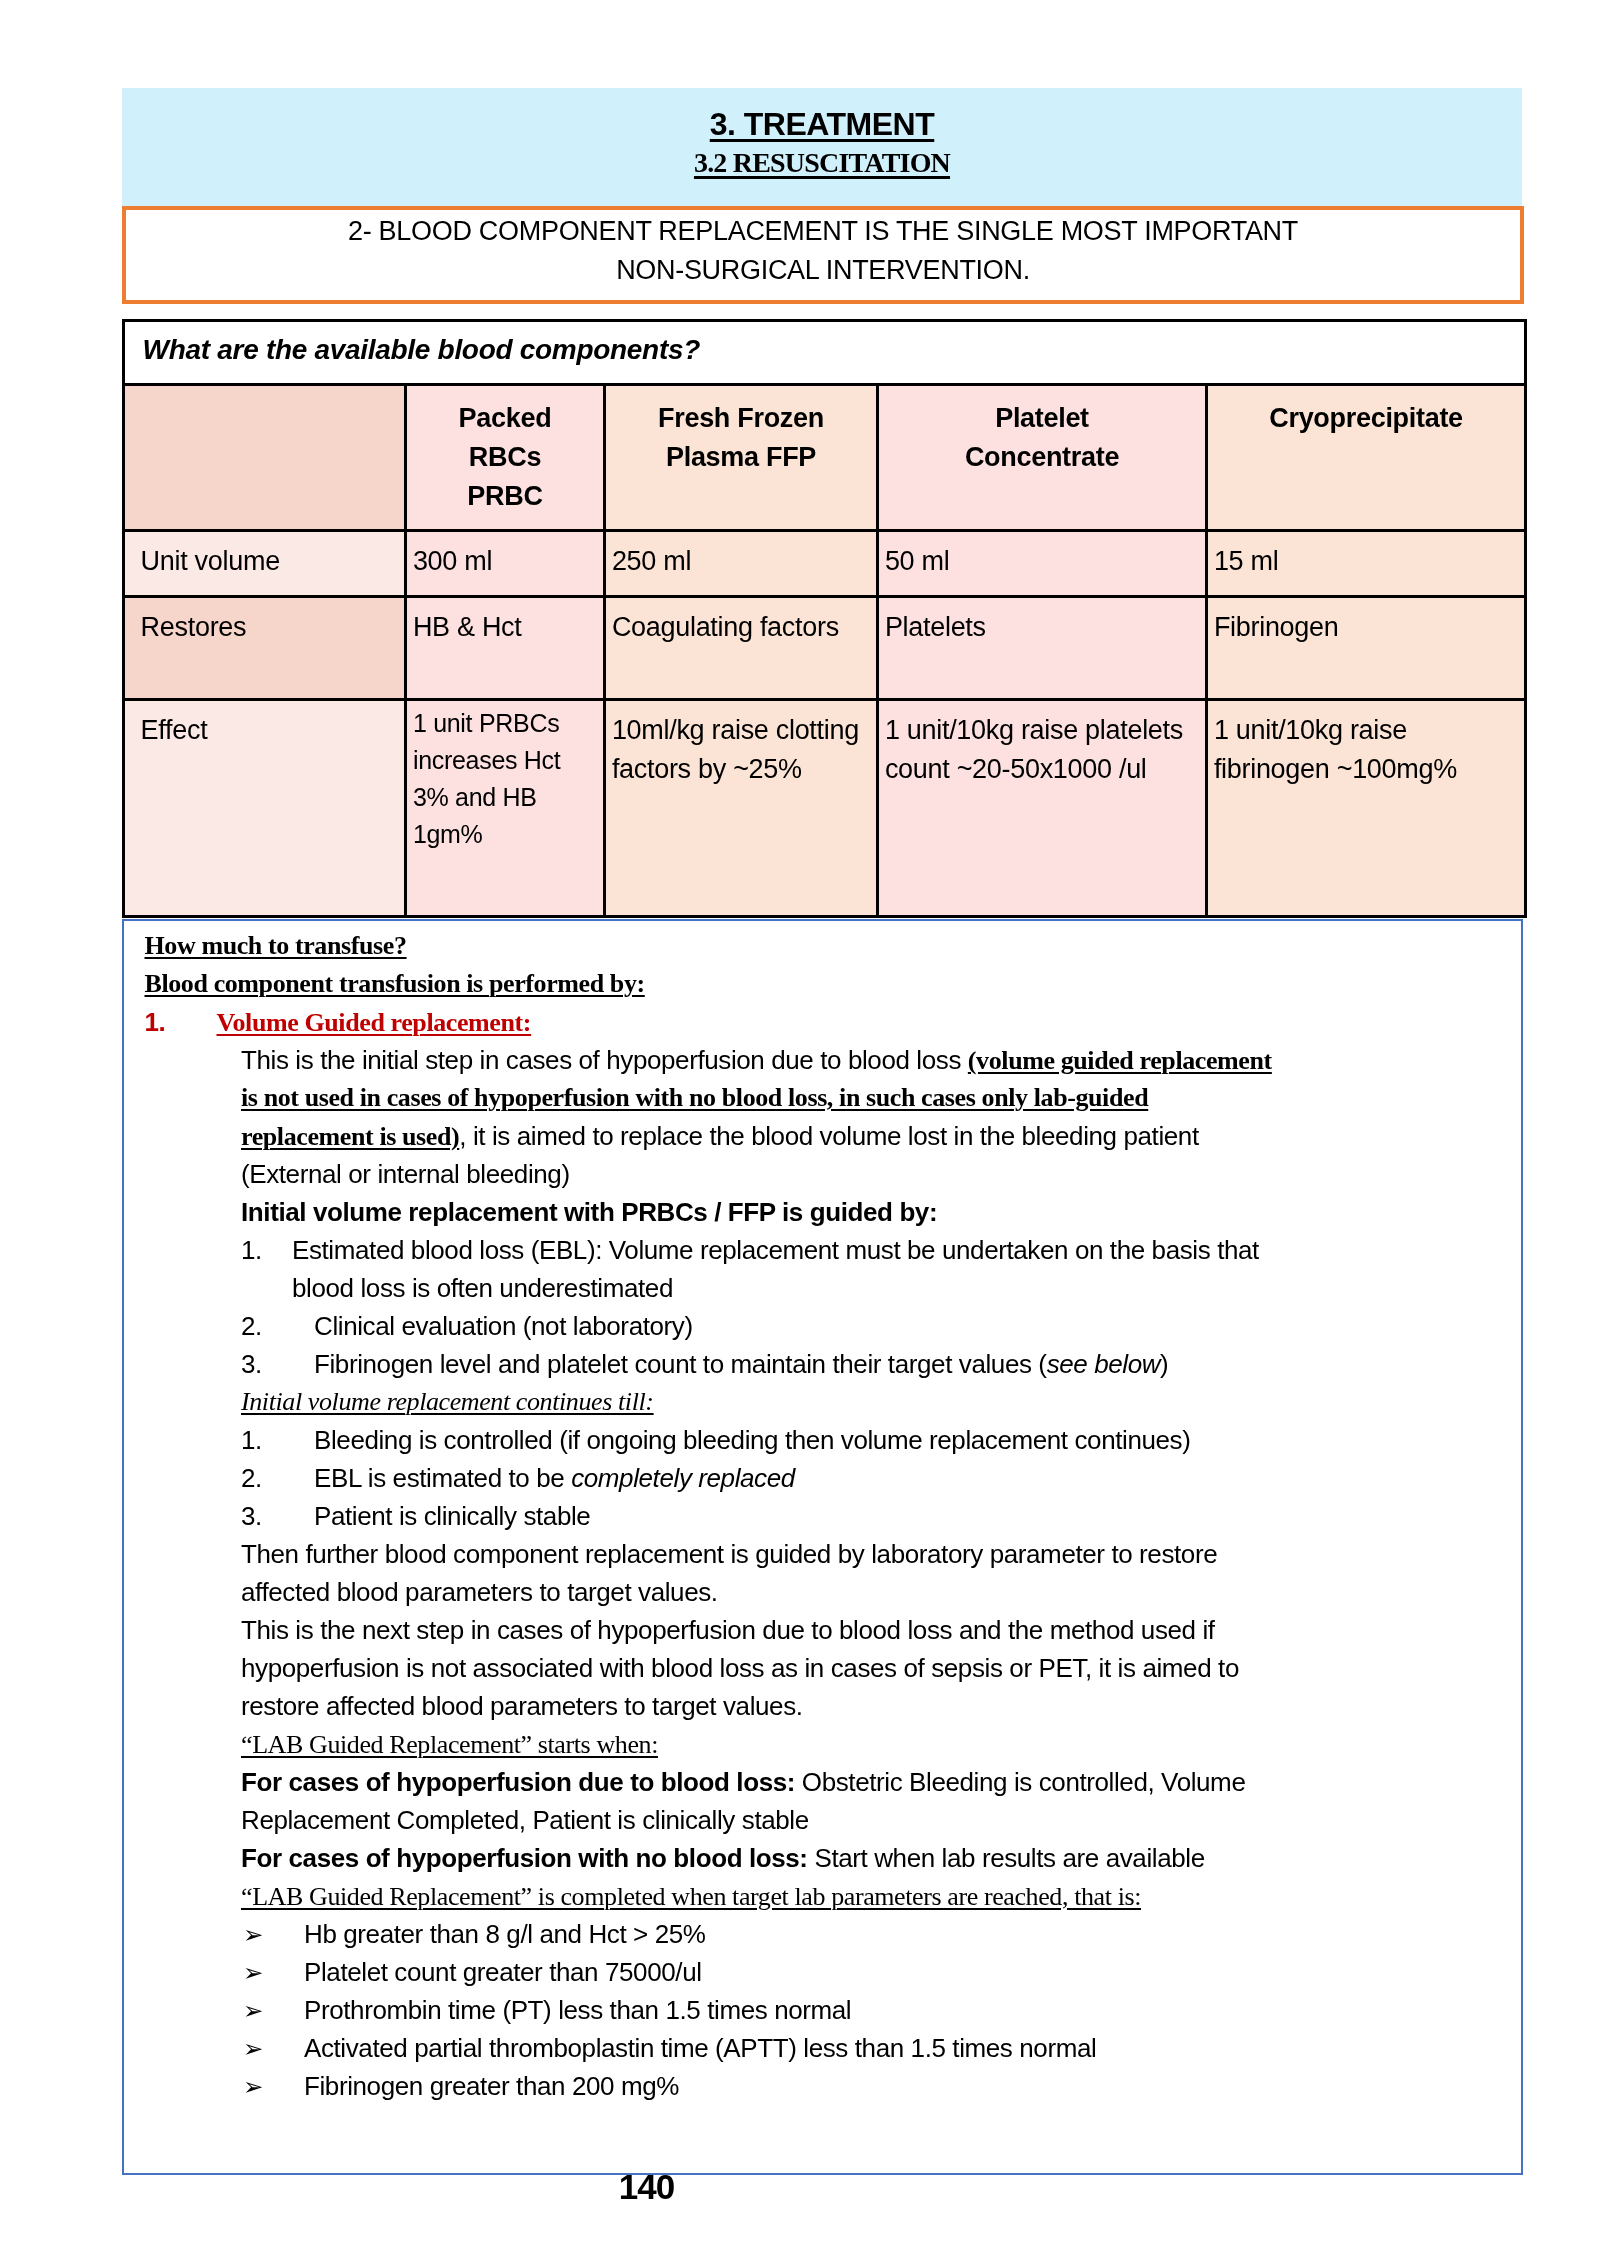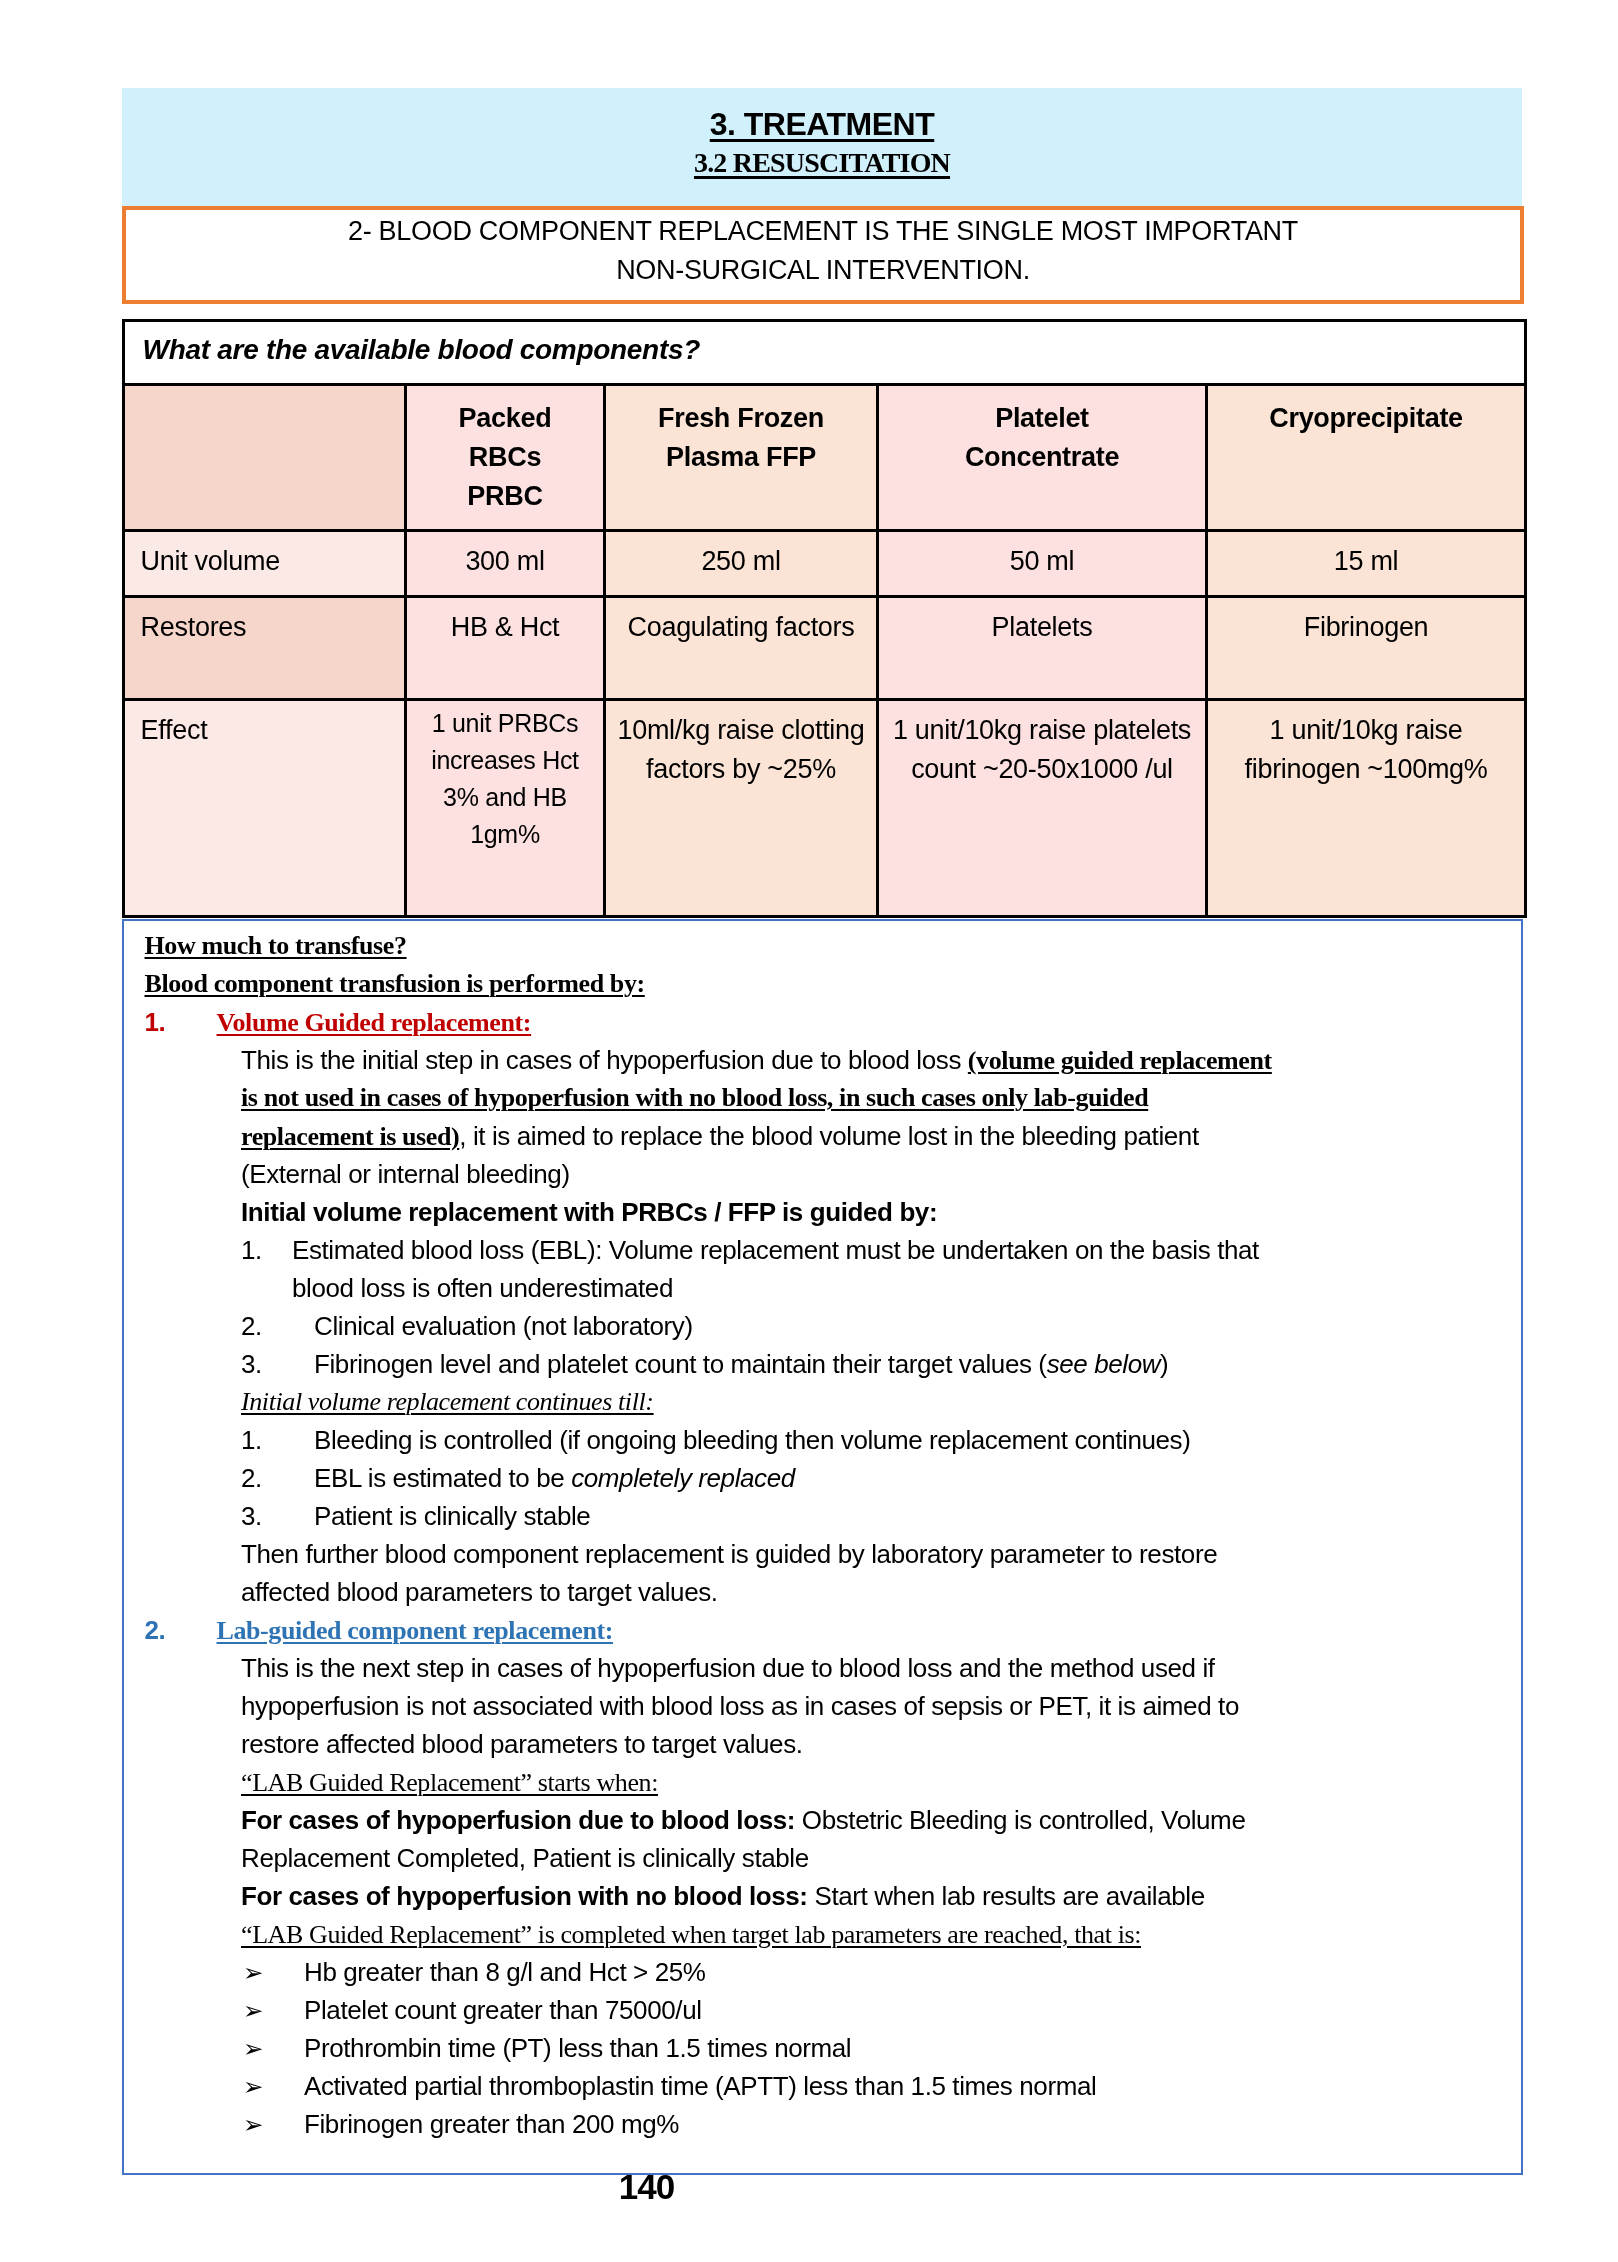--- a/index.html
+++ b/index.html
@@ -37,21 +37,21 @@
   }
   .comp-table .caption-cell {
     height: 64px; background: #fff; font-weight: bold; font-style: italic;
     text-align: left; padding: 7.8px 17.6px 0; font-size: 28px;
   }
   .comp-table .hdr th { height: 146px; font-weight: bold; text-align: center; padding-top: 13px; }
   .comp-table .row-unit td { height: 66px; padding-top: 9.8px; }
   .comp-table .row-restores td { height: 103px; padding-top: 9.8px; }
   .comp-table .row-effect td { height: 217px; padding-top: 9.8px; }
   .comp-table .rowlabel { text-align: left; padding-left: 15.6px; }
-  .comp-table .val { text-align: center; padding-left: 5.9px; padding-right: 5.9px; }
+  .comp-table .val { padding-left: 5.9px; padding-right: 5.9px; }
   .comp-table .effect-prbc { font-size: 25px; line-height: 37px; padding-top: 3.9px !important; }
 
   .c-label-dark { background: #f6d5cb; }
   .c-label-light { background: #fbe9e5; }
   .c-pink { background: #fde1e1; }
   .c-peach { background: #fbe4d6; }
 
   .text-box {
     position: absolute; left: 122px; top: 919px; width: 1401px; height: 1256px;
     border: 2.9px solid #4472c4; background: #fff;
@@ -180,23 +180,20 @@
   </div>
   <div class="line ind1">
     <span class="num2">2.</span><span>EBL is estimated to be </span><span class="i">completely replaced</span>
   </div>
   <div class="line ind1">
     <span class="num2">3.</span><span>Patient is clinically stable</span>
   </div>
   <div class="line ind1">Then further blood component replacement is guided by laboratory parameter to restore</div>
   <div class="line ind1">affected blood parameters to target values.</div>
 
-  <div class="line ind-h blue">
-    <span class="num-h">2.</span><span class="b u">Lab-guided component replacement:</span>
-  </div>
   <div class="line ind1">This is the next step in cases of hypoperfusion due to blood loss and the method used if</div>
   <div class="line ind1">hypoperfusion is not associated with blood loss as in cases of sepsis or PET, it is aimed to</div>
   <div class="line ind1">restore affected blood parameters to target values.</div>
   <div class="line ind1"><span class="u">“LAB Guided Replacement” starts when:</span></div>
   <div class="line ind1">
     <span class="b">For cases of hypoperfusion due to blood loss:</span><span> Obstetric Bleeding is controlled, Volume</span>
   </div>
   <div class="line ind1">Replacement Completed, Patient is clinically stable</div>
   <div class="line ind1">
     <span class="b">For cases of hypoperfusion with no blood loss:</span><span> Start when lab results are available</span>

